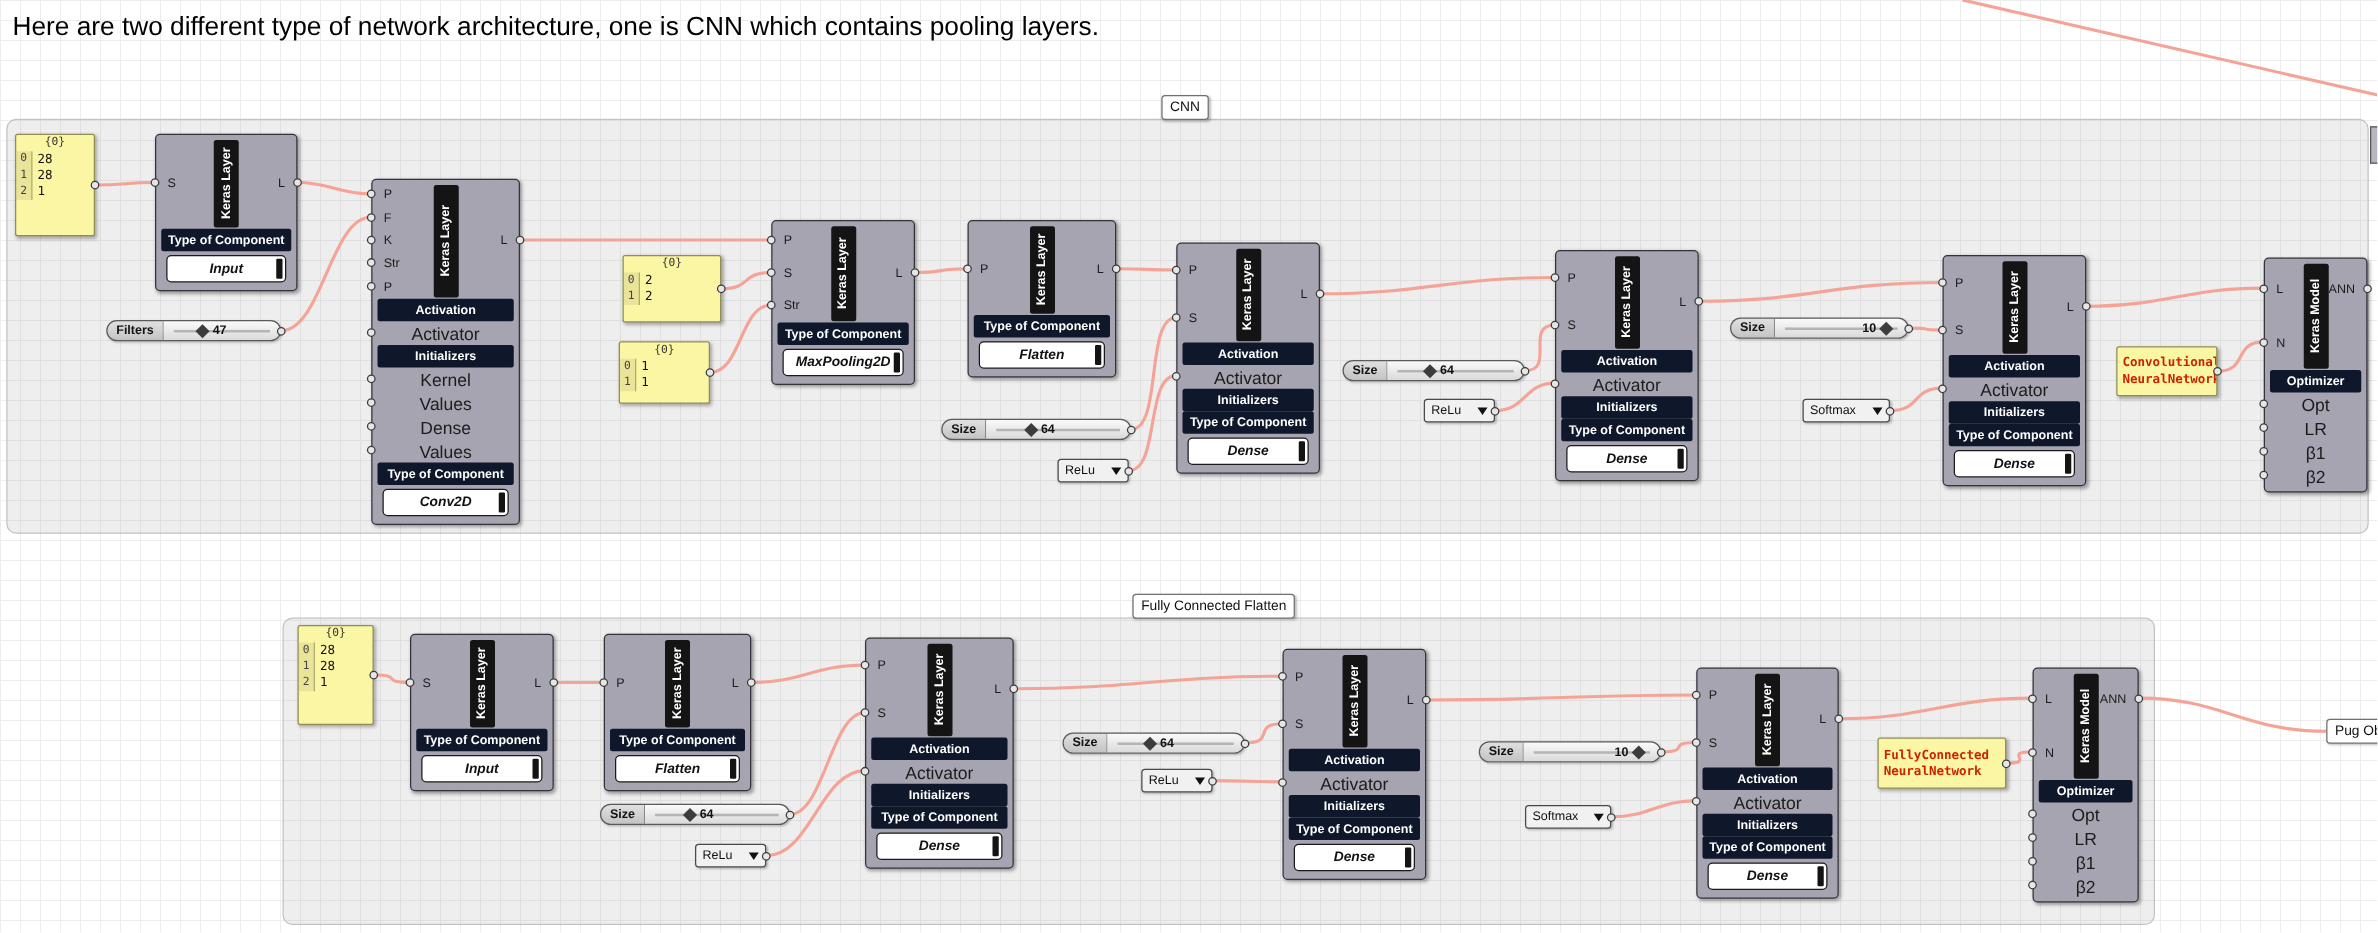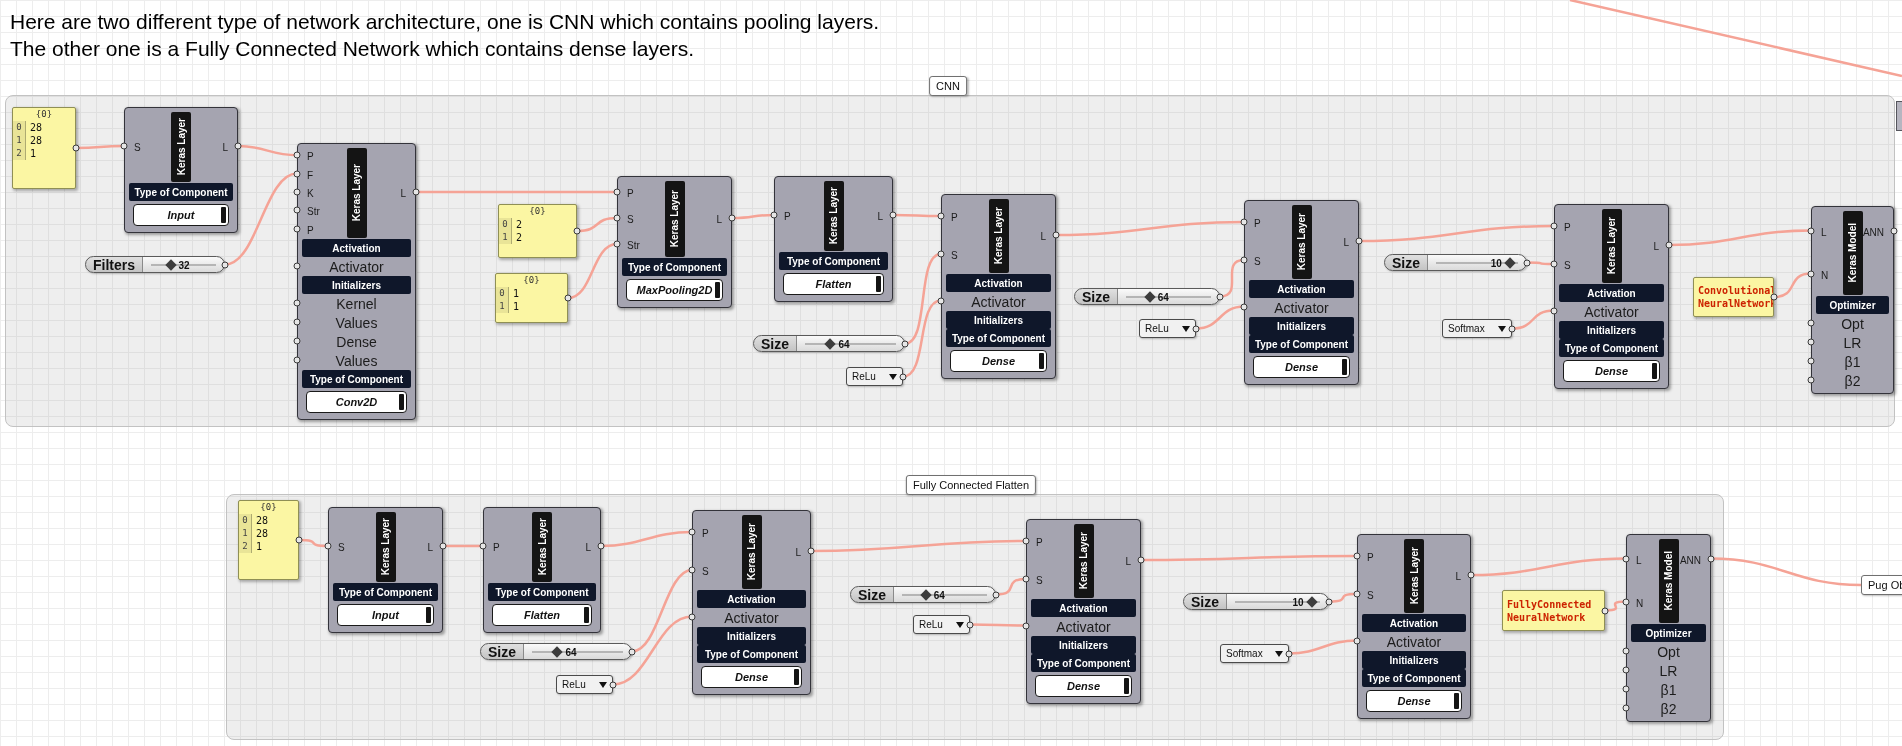--- a/index.html
+++ b/index.html
@@ -26,21 +26,21 @@
   .value-box { position:relative; width:100%; height:100%; background:#fff; border:1.5px solid #1a1a1a; border-radius:4px; display:flex; align-items:center; justify-content:center; font-style:italic; font-size:11px; color:#111; }
   .value-nub { position:absolute; right:2px; top:2px; bottom:2px; width:5px; background:#141414; border-radius:1px; }
   .panel { position:absolute; background:#fbf6a3; border:1px solid #8f8f55; border-radius:2px; z-index:3; box-shadow:1.5px 1.5px 3px rgba(0,0,0,0.3); overflow:hidden; }
   .panel-path { height:13px; line-height:13px; text-align:center; font-size:9px; color:#333; font-family:"DejaVu Sans Mono", monospace; }
   .panel-row { display:flex; height:13px; line-height:13px; font-family:"DejaVu Sans Mono", monospace; font-size:10px; color:#111; }
   .p-idx { width:13px; text-align:center; background:rgba(0,0,0,0.07); border-right:1px solid rgba(0,0,0,0.25); font-size:9px; color:#444; }
   .p-val { padding-left:4px; }
   .textpanel { display:flex; flex-direction:column; justify-content:center; }
   .tp-line { font-family:"DejaVu Sans Mono", monospace; font-size:10px; font-weight:bold; line-height:13px; padding-left:4px; }
   .slider { position:absolute; display:flex; align-items:stretch; background:linear-gradient(#fafafa,#dadada); border:1px solid #5a5a5a; border-radius:9px; z-index:3; box-shadow:1px 1px 2px rgba(0,0,0,0.25); }
-  .slider-label { display:flex; align-items:center; padding:0 7px; font-size:14px; font-weight:bold; color:#111; background:rgba(0,0,0,0.10); border-right:1px solid #8a8a8a; border-radius:8px 0 0 8px; }
+  .slider-label { display:flex; align-items:center; padding:0 7px; font-size:10px; font-weight:bold; color:#111; background:rgba(0,0,0,0.10); border-right:1px solid #8a8a8a; border-radius:8px 0 0 8px; }
   .slider-track { flex:1; position:relative; margin:0 8px; }
   .slider-track::before { content:""; position:absolute; left:0; right:0; top:50%; height:2px; margin-top:-1px; background:#b5b5b5; }
   .slider-handle { position:absolute; top:50%; width:8px; height:8px; background:#3c3c3c; transform:translate(-50%,-50%) rotate(45deg); }
   .slider-value { position:absolute; top:50%; transform:translateY(-50%); font-size:10px; font-weight:bold; color:#111; white-space:nowrap; }
   .dropdown { position:absolute; display:flex; align-items:center; justify-content:space-between; padding:0 5px; background:#f1f1f1; border:1px solid #4a4a4a; border-radius:3px; font-size:10px; color:#111; z-index:3; box-shadow:1px 1px 2px rgba(0,0,0,0.25); }
   .dd-arrow { width:0; height:0; border-left:4px solid transparent; border-right:4px solid transparent; border-top:6px solid #111; margin-left:6px; }
   .port { position:absolute; width:7px; height:7px; border-radius:50%; background:#e6e6e6; border:1px solid #3a3a3a; transform:translate(-50%,-50%); z-index:4; }
   .sliver { position:absolute; background:#b6b5c0; border:1px solid #55555c; z-index:3; }
   .wire { fill:none; stroke-width:2.5; }
 </style>
@@ -79,21 +79,20 @@
       <path d="M 1329 601.5 C 1354 601.5, 1332 594, 1357 594" class="wire" stroke="#f5a396"></path>
       <path d="M 1289 653.5 C 1319.6 653.5, 1326.4 640.5, 1357 640.5" class="wire" stroke="#f5a396"></path>
       <path d="M 1471 575 C 1540.75 575, 1556.25 558.5, 1626 558.5" class="wire" stroke="#f5a396"></path>
       <path d="M 1605 610.5 C 1630 610.5, 1601 601.5, 1626 601.5" class="wire" stroke="#f5a396"></path>
       <path d="M 1711 558.5 C 1778.5 558.5, 1793.5 585, 1861 585" class="wire" stroke="#f5a396"></path>
       <path d="M 1570 0 L 1902 76" class="wire" stroke="#f5a396"></path>
     </svg>
 
   <div class="note" id="header-note" style="left:10px; top:8px;">
     <div>Here are two different type of network architecture, one is CNN which contains pooling layers.</div>
-    <div>The other one is a Fully Connected Network which contains dense layers.</div>
   </div>
 
 <div class="group" style="left: 5px; top: 95px; width: 1890px; height: 332px;"></div>
     <div class="tag" style="left: 948px; top: 86px; transform: translate(-50%, -50%);">CNN</div>
     <div class="group" style="left: 226px; top: 494px; width: 1498px; height: 246px;"></div>
     <div class="tag" style="left: 971px; top: 485px; transform: translate(-50%, -50%);">Fully Connected Flatten</div>
     <div class="panel" style="left: 12px; top: 107px; width: 64px; height: 82px;">
       <div class="panel-path">{0}</div>
       <div class="panel-row">
         <span class="p-idx">0</span>
@@ -124,21 +123,21 @@
           <div class="value-nub"></div>
         </div>
       </div>
     </div>
     <div class="port" style="left: 124px; top: 146px;"></div>
     <div class="port" style="left: 238px; top: 146px;"></div>
     <div class="slider" style="left: 85px; top: 256px; width: 140px; height: 17px;">
       <div class="slider-label">Filters</div>
       <div class="slider-track">
         <div class="slider-handle" style="left: 30%;"></div>
-        <div class="slider-value" style="left: 30%; margin-left: 8px;">32</div>
+        <div class="slider-value" style="left: 30%; margin-left: 8px;">47</div>
       </div>
     </div>
     <div class="port" style="left: 225px; top: 264.5px;"></div>
     <div class="layer" style="left: 297px; top: 143px; width: 119px; height: 277px;">
       <div class="layer-main" style="height: 92px;">
         <div class="vbar" style="left: 45.5px;">
           <span>Keras Layer</span>
         </div>
         <div class="in-label" style="top: 9.2px;">P</div>
         <div class="in-label" style="top: 27.6px;">F</div>

